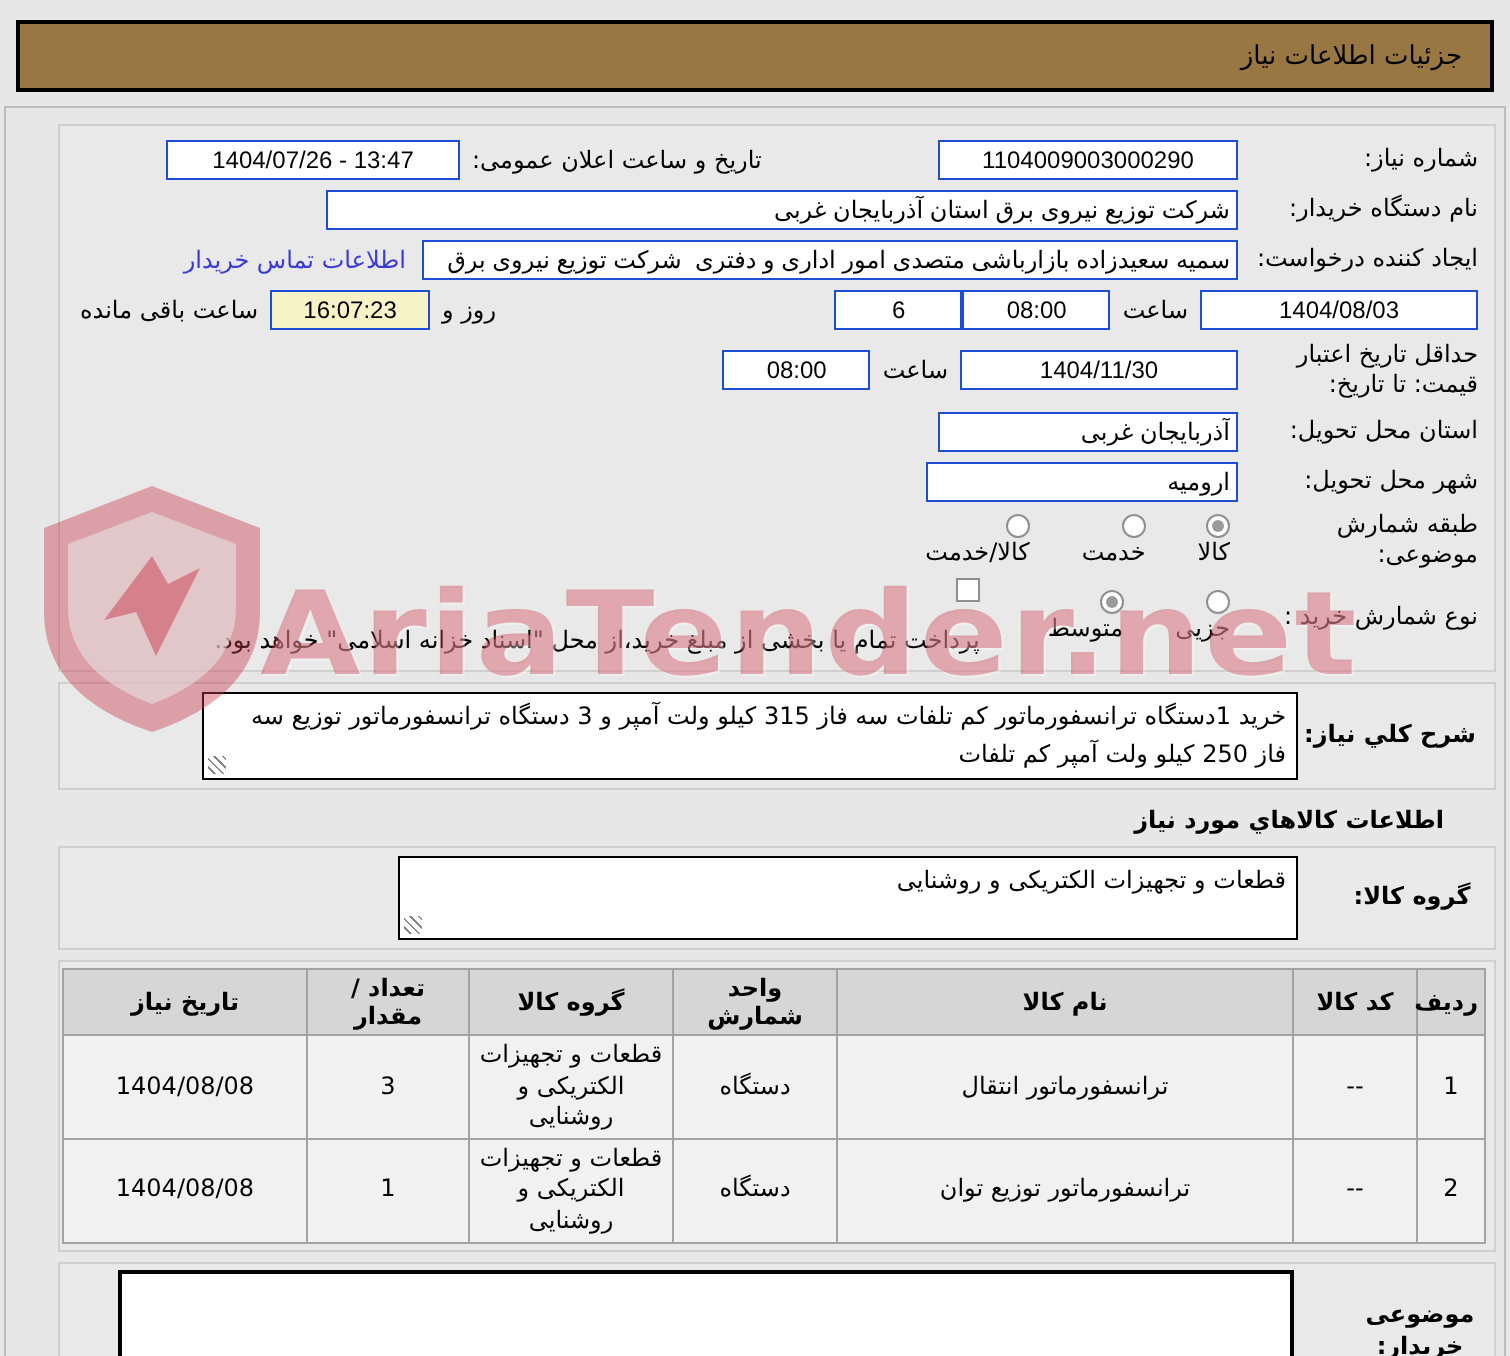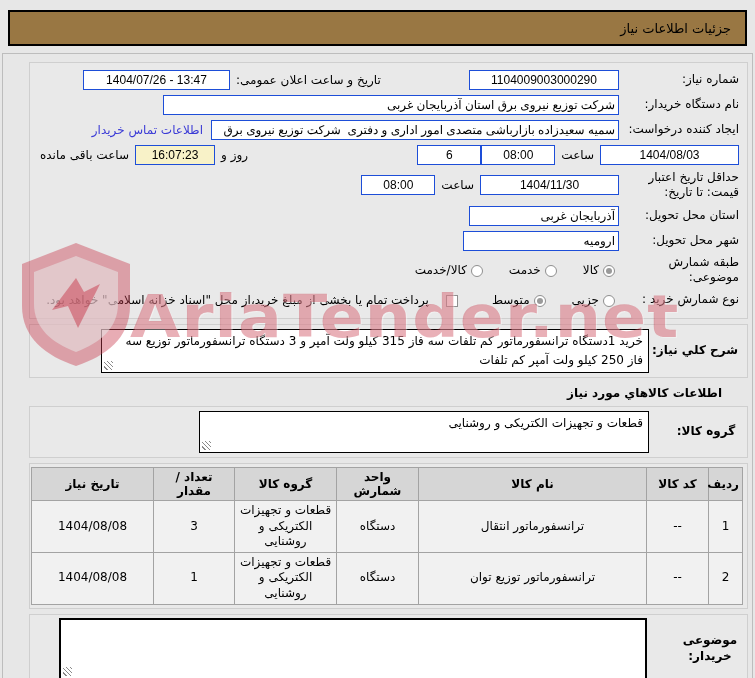--- a/index.html
+++ b/index.html
@@ -57,21 +57,21 @@
     background:#fff; display:inline-block; position:relative; flex:none;
     margin-inline-end:4px;
   }
   .radio.on::after {
     content:""; position:absolute; inset:2px; border-radius:50%; background:#9a9a9a;
   }
   .checkbox {
     width:12px; height:12px; border:1px solid #8f8f8f; background:#fff;
     display:inline-block; flex:none; margin-inline-end:5px;
   }
-  .opt { display:flex; align-items:flex-end; margin-inline-start:26px; white-space:nowrap; }
+  .opt { display:flex; align-items:flex-start; margin-inline-start:26px; white-space:nowrap;flex-direction:column; }
   
   .arearow { display:flex; align-items:flex-start; }
   .blabel { font-weight:bold; line-height:1.3; flex:none;text-align:center; }
   .areabox {
     background:#fff; border:1px solid #000; position:relative;
     padding:2px 5px; line-height:1.55; text-align:right; overflow:hidden;
   }
   .areabox::after {
     content:""; position:absolute; left:2px; bottom:2px; width:9px; height:9px;
     background:repeating-linear-gradient(45deg, transparent 0 2px, #8a8a8a 2px 3px);

